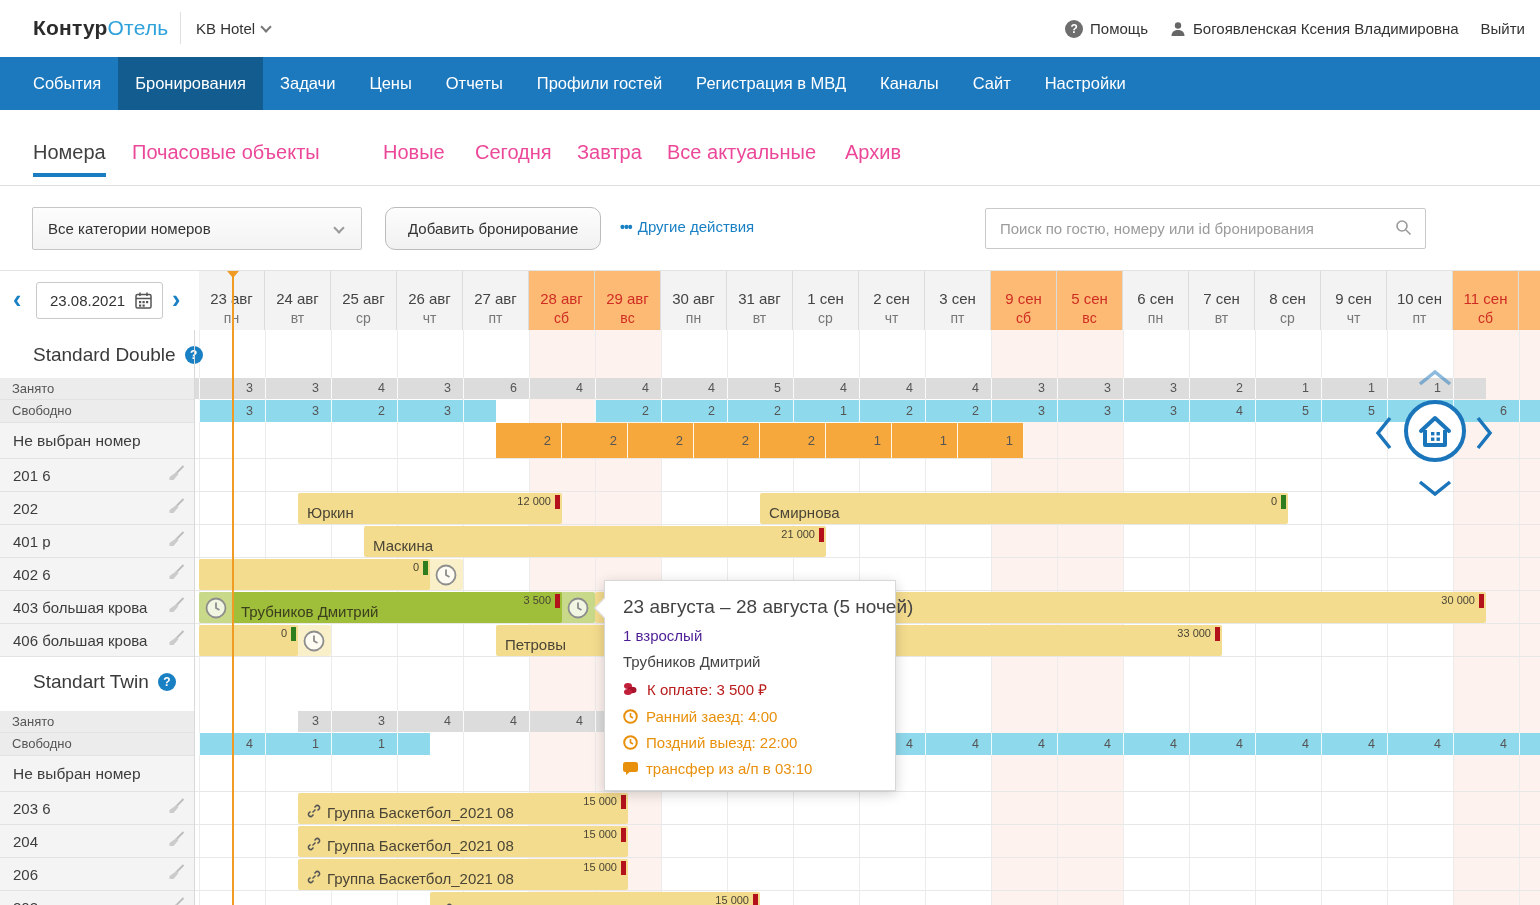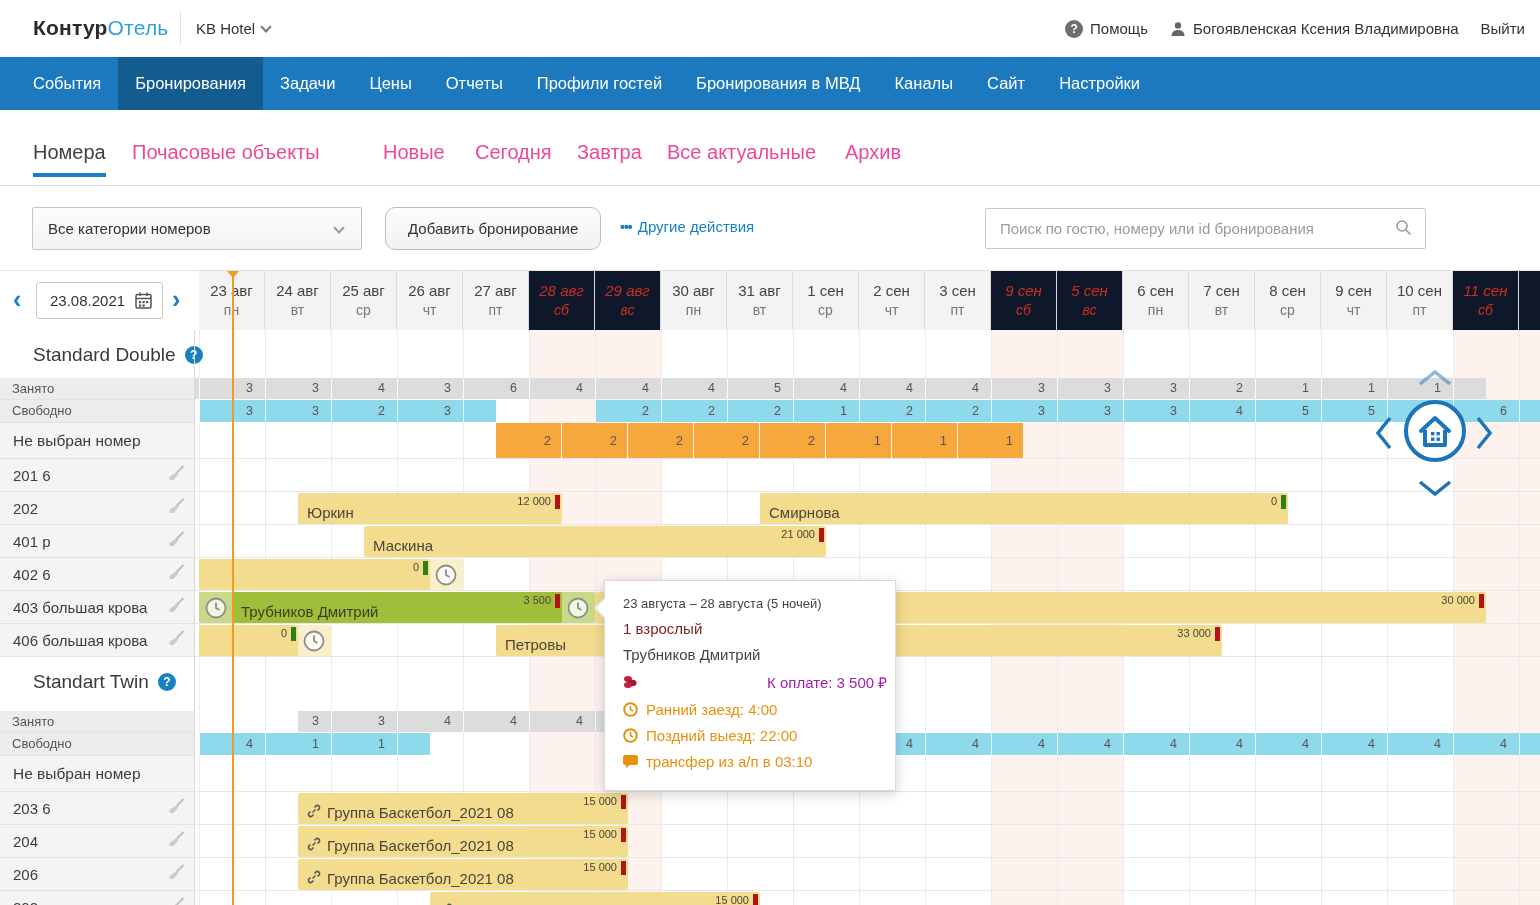--- a/index.html
+++ b/index.html
@@ -46,23 +46,23 @@
   .helpbtn .inner { position:absolute; left:4px; top:4px; width:36px; height:36px; border-radius:50%; background:#fff;
                     color:#e8900a; font-size:19px; display:flex; align-items:center; justify-content:center; }
   
   .datebar { position:absolute; left:0; top:270px; width:1540px; height:60px; border-top:1px solid #e3e3e3; background:#fff; }
   .dp { position:absolute; left:0; top:0; width:199px; height:60px; background:#fff; }
   .dparrow { position:absolute; top:14px; color:#1a80c4; font-size:25px; font-weight:bold; cursor:pointer; }
   .dpinput { position:absolute; left:36px; top:11px; width:127px; height:37px; border:1px solid #c9c9c9; border-radius:3px;
              background:#fff; font-size:15px; color:#333; line-height:35px; padding-left:13px; cursor:text; }
   .daycell { position:absolute; top:0; width:66px; height:60px; background:#f3f3f3; border-right:1px solid #dcdcdc;
              text-align:center; cursor:pointer; }
-  .daycell .l1 { margin-top:11px; font-size:15px; color:#444; }
+  .daycell .l1 { margin-top:19px; font-size:15px; color:#444; }
   .daycell .l2 { margin-top:3px; font-size:14px; color:#777; }
-  .daycell.we { background:#0f172a;font-style:italic; } .daycell.we .l1, .daycell.we .l2 { color:#cf2d23; }
+  .daycell.we { background:#fdba74; } .daycell.we .l1, .daycell.we .l2 { color:#cf2d23; }
   
   .chart { position:absolute; left:0; top:330px; width:1540px; height:575px; overflow:hidden; background:#fff; }
   .tint { position:absolute; top:0; height:575px; background:#fdf2ee; z-index:0; }
   .vline { position:absolute; top:0; width:1px; height:575px; background:#ececec; z-index:1; }
   .rowline { position:absolute; left:0; width:1540px; border-bottom:1px solid #e8e8e8; z-index:2; }
   .sbcell { position:absolute; left:0; width:195px; z-index:6; border-bottom:1px solid #e2e2e2; background:#f4f4f4; }
   .sbcell.cnt { background:#ececec; font-size:13px; color:#555; padding-left:12px; }
   .sbcell.head { background:#fff; border-bottom:none; }
   .sbcell .rname { position:absolute; left:13px; top:50%; transform:translateY(-50%); font-size:15px; color:#3d3d3d;
                    width:150px; overflow:hidden; white-space:nowrap; }
@@ -88,21 +88,21 @@
   .clockic { position:absolute; z-index:6; }
   .nowline { position:absolute; left:232px; top:272px; width:2px; height:633px; background:#f09b23; z-index:20; }
   .nowtri { position:absolute; left:227px; top:271px; width:0; height:0; border-left:6px solid transparent;
             border-right:6px solid transparent; border-top:7px solid #f09b23; z-index:21; }
   
   .tip { position:absolute; left:604px; top:580px; width:292px; height:211px; background:#fff; border:1px solid #d8d8d8;
          box-shadow:0 3px 12px rgba(0,0,0,.18); z-index:40; padding:15px 8px 10px 18px; }
   .tip .arrow { position:absolute; left:-8px; top:20px; width:14px; height:14px; background:#fff;
                 border-left:1px solid #d8d8d8; border-bottom:1px solid #d8d8d8; transform:rotate(45deg); }
   .tipline { font-size:14px; margin-bottom:9px; display:flex; align-items:center; gap:8px; white-space:nowrap; }
-  .t-dark { color:#444; } .t-gray { color:#7f1d1d; } .t-red { color:#a21caf;justify-content:space-between; } .t-orange { color:#e8900c; }
+  .t-dark { color:#444; } .t-gray { color:#4c1d95; } .t-red { color:#b91c1c; } .t-orange { color:#e8900c; }
   
   .hnav { position:absolute; left:1360px; top:360px; width:150px; height:150px; z-index:30; pointer-events:none; }
   .hcirc { position:absolute; left:44px; top:40px; width:62px; height:62px; border-radius:50%; background:#fff;
            border:4px solid #1b75bb; display:flex; align-items:center; justify-content:center; pointer-events:auto; cursor:pointer; }
 </style>
 </head>
 <body>
 
 <div id="app">
 
@@ -128,21 +128,21 @@
     </div>
   </div>
 
   <div class="nav" id="navbar">
       <div class="navitem">События</div>
       <div class="navitem active">Бронирования</div>
       <div class="navitem">Задачи</div>
       <div class="navitem">Цены</div>
       <div class="navitem">Отчеты</div>
       <div class="navitem">Профили гостей</div>
-      <div class="navitem">Бронирования в МВД</div>
+      <div class="navitem">Регистрация в МВД</div>
       <div class="navitem">Каналы</div>
       <div class="navitem">Сайт</div>
       <div class="navitem">Настройки</div>
     </div>
 
   <div class="tabs" id="tabsrow">
       <div class="tab active" style="left: 33px;">Номера</div>
       <div class="tab inactive" style="left: 132px;">Почасовые объекты</div>
       <div class="tab inactive" style="left: 383px;">Новые</div>
       <div class="tab inactive" style="left: 475px;">Сегодня</div>
@@ -666,21 +666,21 @@
           </svg></span>
       </div>
       <div class="vline" style="left: 194px; background: rgb(217, 217, 217); z-index: 7;"></div>
     </div>
 
   <div class="nowtri"></div>
   <div class="nowline"></div>
 
   <div class="tip">
     <div class="arrow"></div>
-    <div class="tipline t-dark" style="font-size:13px">
+    <div class="tipline t-dark" style="font-size:19px">
         <span>23 августа – 28 августа (5 ночей)</span>
       </div>
     <div class="tipline t-gray" style="font-size:15px">
         <span>1 взрослый</span>
       </div>
     <div class="tipline t-dark" style="font-size:15px">
         <span>Трубников Дмитрий</span>
       </div>
     <div class="tipline t-red" style="font-size:15px">
       <svg width="16" height="14" viewBox="0 0 16 14">

